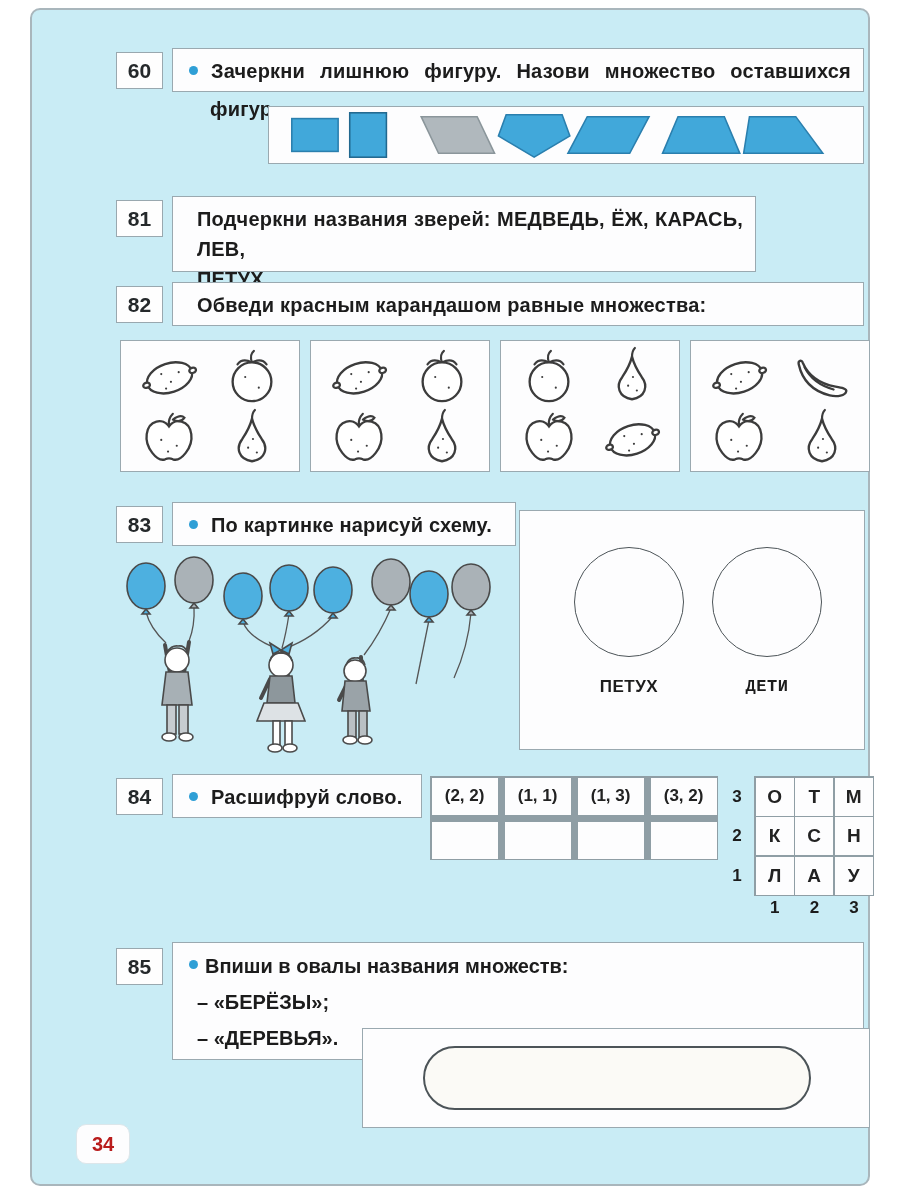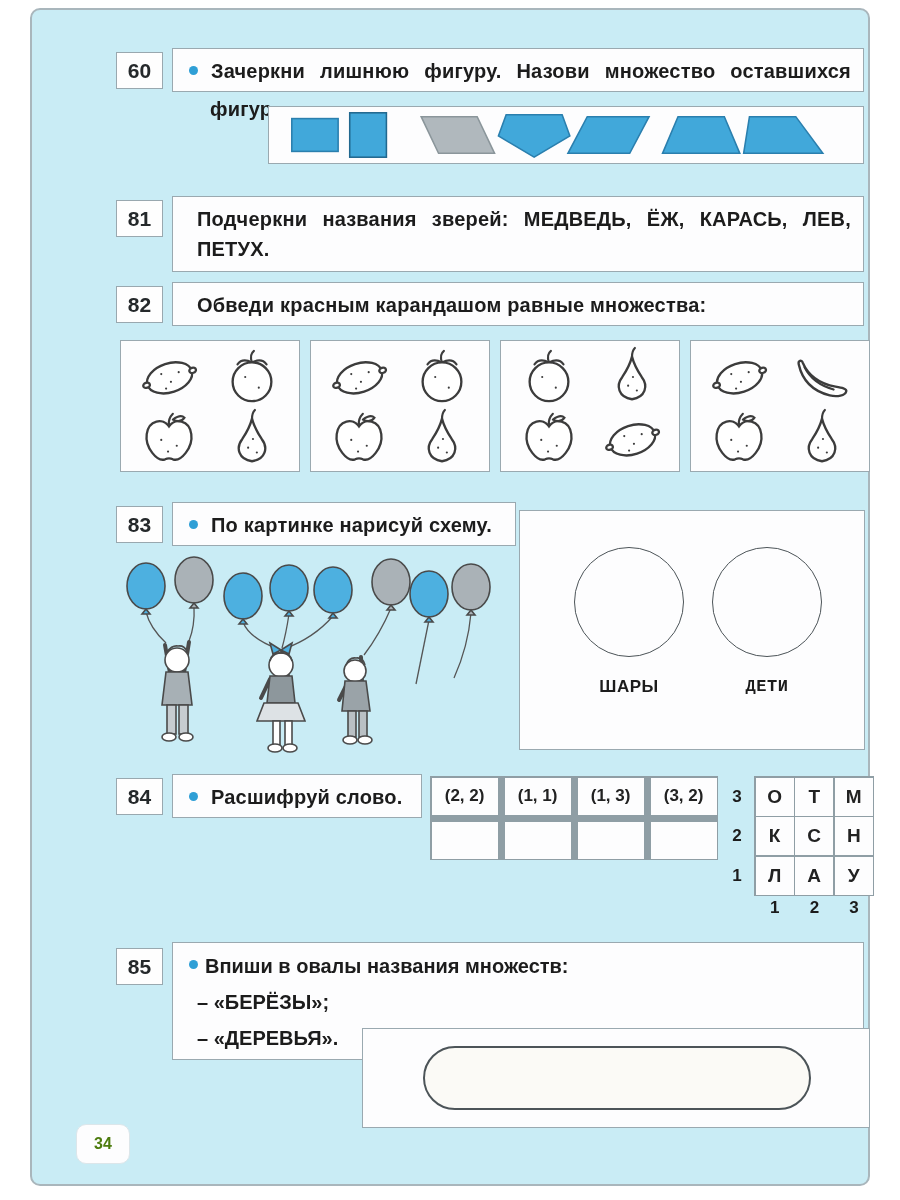--- a/index.html
+++ b/index.html
@@ -62,21 +62,21 @@
 
   .ex85-lines{position:absolute;left:24px;top:8px;right:12px;font-size:20px;font-weight:600;line-height:30px;}
   .ex85-lines .l0{display:block;margin-left:8px;}
   .ex85-lines .li{display:block;margin-top:6px;}
 
   .stadium{position:absolute;left:60px;top:17px;width:388px;height:64px;border:2.2px solid #4c5458;
            border-radius:999px;background:#fbfaf6;box-sizing:border-box;}
 
   .pagenum{position:absolute;left:44px;top:1114px;width:52px;height:38px;background:#fdfdfe;
            border-radius:10px;display:flex;align-items:center;justify-content:center;
-           font-size:16px;font-weight:600;color:#4d7c0f;border:1px solid #dce6ea;}
+           font-size:20px;font-weight:600;color:#b91c1c;border:1px solid #dce6ea;}
   .defs-holder{position:absolute;width:0;height:0;overflow:hidden;}
 </style>
 </head>
 <body>
 
 <div class="canvas">
   <div class="bluepage">
 
     <div class="badge" style="top:42px;">60</div>
     <div class="taskbox" style="left:140px;top:38px;width:692px;height:44px;">
@@ -93,21 +93,21 @@
         <rect x="74" y="6" width="38" height="46" stroke="#21688f" stroke-width="2.4" fill="#41a8da"></rect>
         <polygon points="148,10 206,10 224,48 166,48" stroke="#8b969b" fill="#b0b8bd"></polygon>
         <polygon points="236,8 294,8 302,30 265,52 228,30" stroke="#2a7fae" fill="#41a8da"></polygon>
         <polygon points="320,10 384,10 364,48 300,48" stroke="#2a7fae" fill="#41a8da"></polygon>
         <polygon points="414,10 462,10 478,48 398,48" stroke="#2a7fae" fill="#41a8da"></polygon>
         <polygon points="488,10 536,10 564,48 482,48" stroke="#2a7fae" fill="#41a8da"></polygon>
       </svg>
     </div>
 
     <div class="badge" style="top:190px;">81</div>
-    <div class="taskbox" style="left:140px;top:186px;width:692px;height:76px;">
+    <div class="taskbox" style="left:140px;top:186px;width:584px;height:76px;">
       <div class="tasktext nobullet">
         <span class="line-just">Подчеркни названия зверей: МЕДВЕДЬ, ЁЖ, КАРАСЬ, ЛЕВ,</span>
         <span class="line-plain">ПЕТУХ.</span>
       </div>
     </div>
 
     <div class="badge" style="top:276px;">82</div>
     <div class="taskbox" style="left:140px;top:272px;width:692px;height:44px;">
       <div class="tasktext nobullet">Обведи красным карандашом равные множества:</div>
     </div>
@@ -254,21 +254,21 @@
         <rect x="230" y="169" width="8" height="26" fill="#b9c0c4"></rect>
         <rect x="241" y="169" width="8" height="26" fill="#b9c0c4"></rect>
         <ellipse cx="232" cy="198" rx="7" ry="4" fill="#ffffff"></ellipse>
         <ellipse cx="247" cy="198" rx="7" ry="4" fill="#ffffff"></ellipse>
       </g>
     </svg>
 
     <div class="whitebox" style="left:487px;top:500px;width:346px;height:240px;">
       <div class="circle" style="left:54px;top:36px;"></div>
       <div class="circle" style="left:192px;top:36px;"></div>
-      <div class="circ-label" style="left:54px;">ШАРЫ</div>
+      <div class="circ-label" style="left:54px;">ПЕТУХ</div>
       <div class="circ-label" style="left:192px;font-family:Liberation Mono, monospace;">ДЕТИ</div>
     </div>
 
     <div class="badge" style="top:768px;">84</div>
     <div class="taskbox" style="left:140px;top:764px;width:250px;height:44px;">
       <span class="bullet"></span>
       <div class="tasktext">Расшифруй слово.</div>
     </div>
 
     <div class="codes-table">

